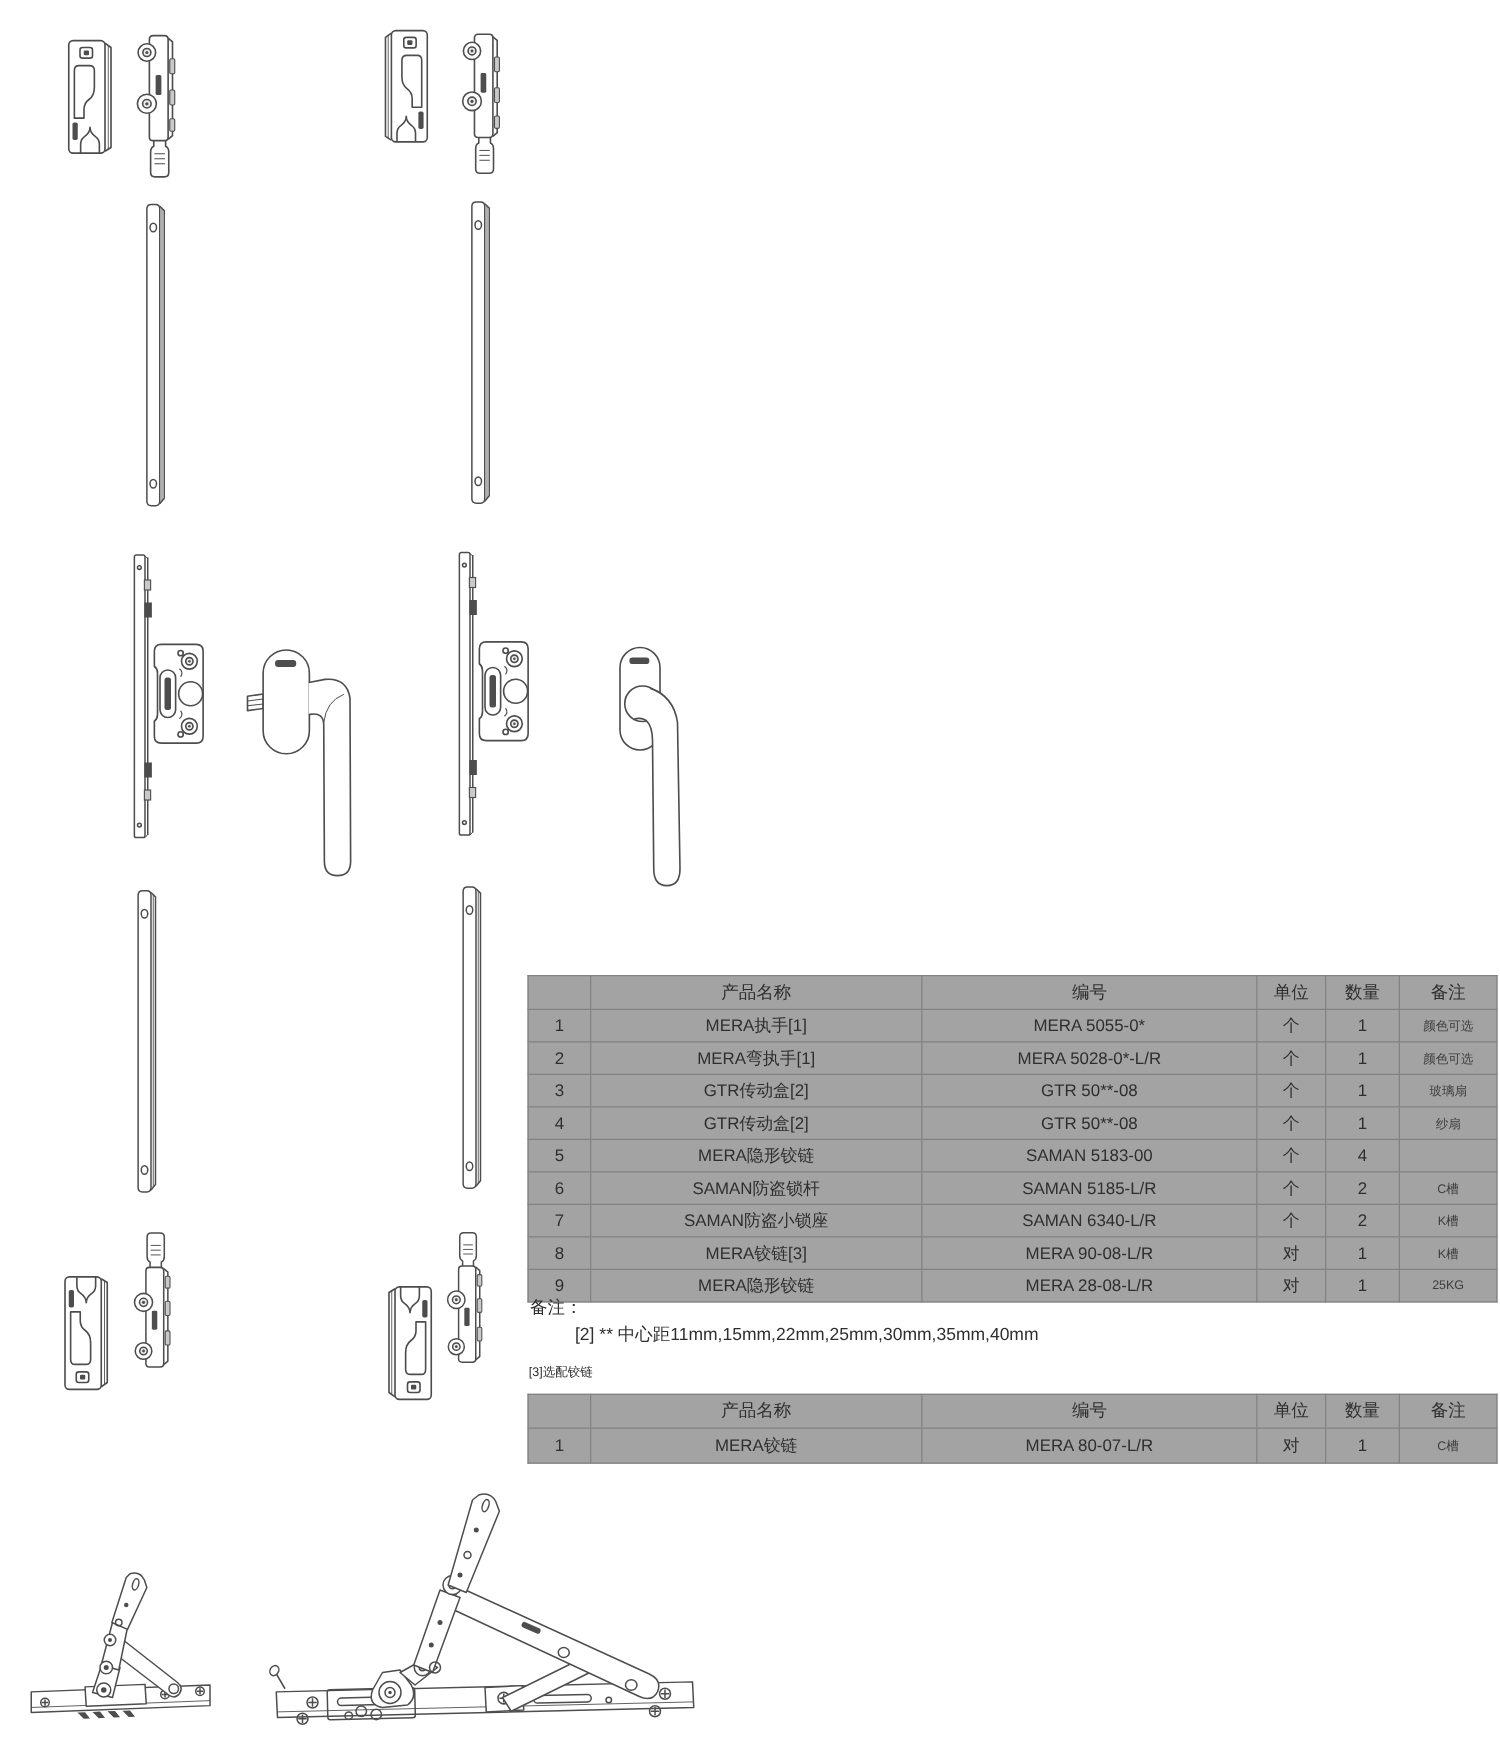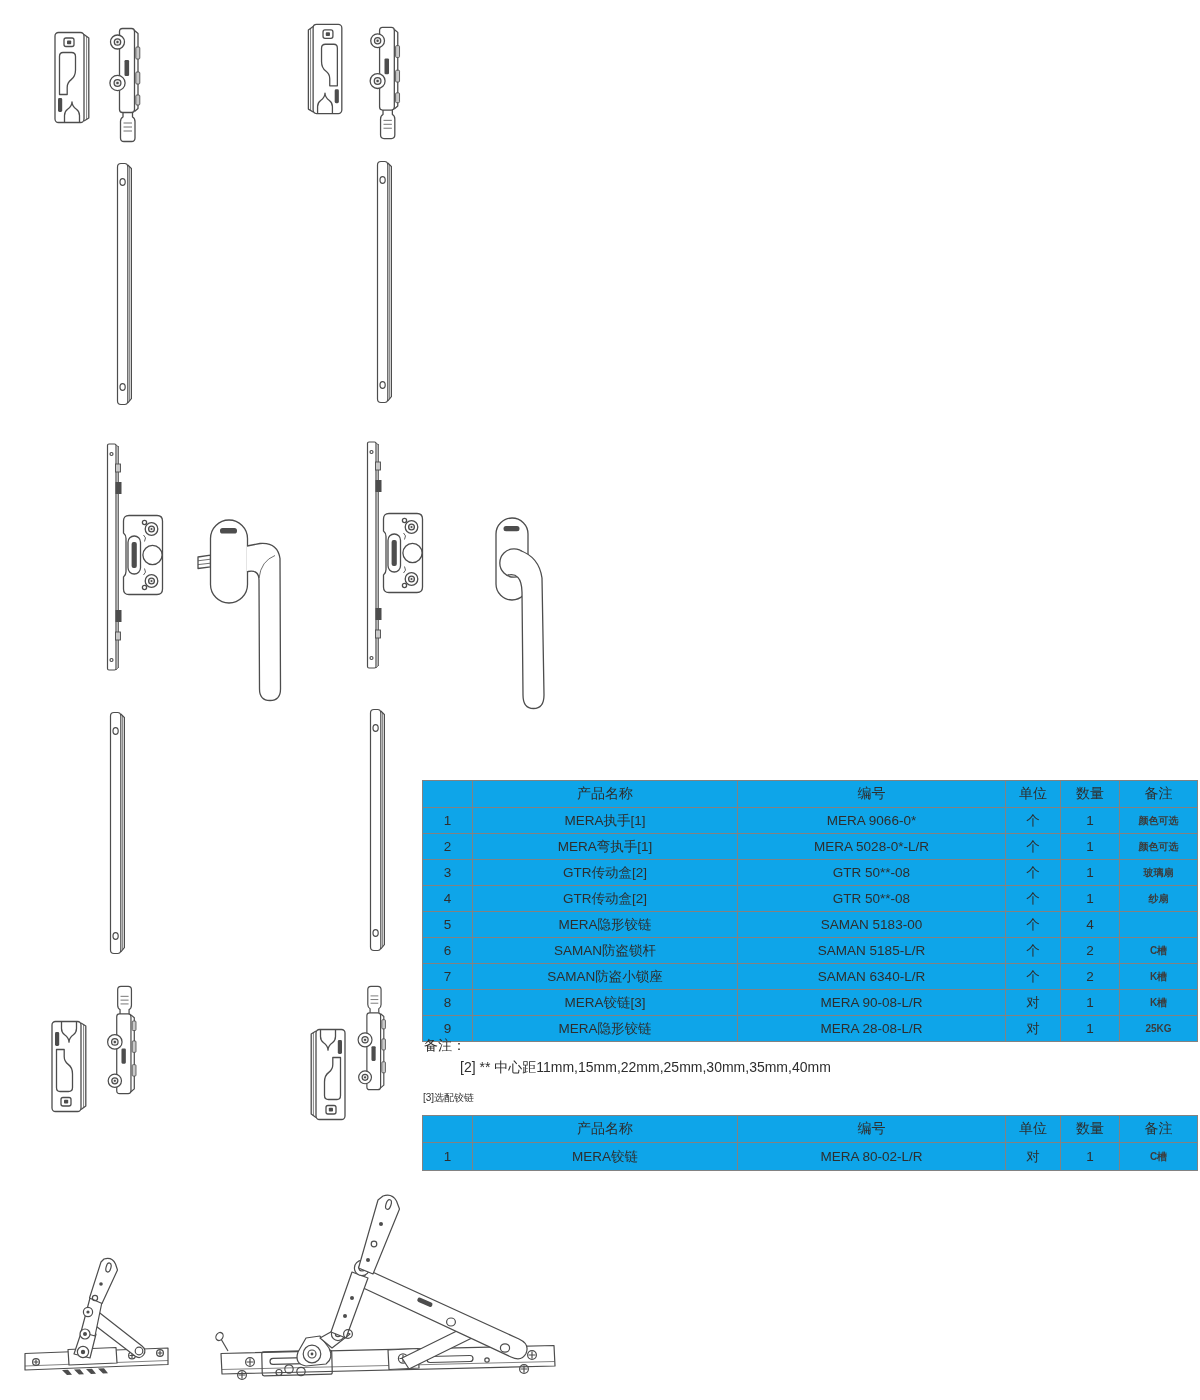--- a/index.html
+++ b/index.html
@@ -6,30 +6,30 @@
   .canvas{
     position:relative;width:1200px;height:1400px;background:#ffffff;
     font-family:"Liberation Sans","DejaVu Sans",sans-serif;color:#2e2e2e;
     overflow:hidden;
   }
   .part{position:absolute;}
   .flip-y{transform:scaleY(-1);}
   .flip-x{transform:scaleX(-1);}
   .flip-xy{transform:scale(-1,-1);}
   table.parts{
-    position:absolute;border-collapse:collapse;table-layout:fixed;background:#0ea5e9;
+    position:absolute;border-collapse:collapse;table-layout:fixed;background:#a3a3a3;
   }
   table.parts td{
     border:1px solid #828282;text-align:center;vertical-align:middle;
     font-size:13.5px;padding:0 2px;white-space:nowrap;overflow:hidden;color:#2e2e2e;
   }
   table.parts tr.hdr td{height:26px;font-size:14px;}
   table.parts tr.row td{height:25px;}
   table.parts tr.row-lg td{height:27px;}
-  table.parts td.remark{font-size:10px;color:#3c3c3c;font-weight:bold;}
+  table.parts td.remark{font-size:10px;color:#3c3c3c;}
   .notes{position:absolute;left:424px;top:1034px;font-size:14px;line-height:22px;color:#2e2e2e;}
   .notes .l1{display:flex;}
   .notes .l2{padding-left:36px;}
   .section-label{position:absolute;left:423px;top:1091px;font-size:10px;color:#2e2e2e;}
 </style>
 </head>
 <body>
 
 <div class="canvas">
 
@@ -285,21 +285,21 @@
       <td></td>
       <td>产品名称</td>
       <td>编号</td>
       <td>单位</td>
       <td>数量</td>
       <td>备注</td>
     </tr>
     <tr class="row">
       <td>1</td>
       <td>MERA执手[1]</td>
-      <td>MERA 9066-0*</td>
+      <td>MERA 5055-0*</td>
       <td>个</td>
       <td>1</td>
       <td class="remark">颜色可选</td>
     </tr>
     <tr class="row">
       <td>2</td>
       <td>MERA弯执手[1]</td>
       <td>MERA 5028-0*-L/R</td>
       <td>个</td>
       <td>1</td>
@@ -387,21 +387,21 @@
       <td></td>
       <td>产品名称</td>
       <td>编号</td>
       <td>单位</td>
       <td>数量</td>
       <td>备注</td>
     </tr>
     <tr class="row-lg">
       <td>1</td>
       <td>MERA铰链</td>
-      <td>MERA 80-02-L/R</td>
+      <td>MERA 80-07-L/R</td>
       <td>对</td>
       <td>1</td>
       <td class="remark">C槽</td>
     </tr>
   </tbody>
     </table>
 
 </div>
 
 </body></html>

